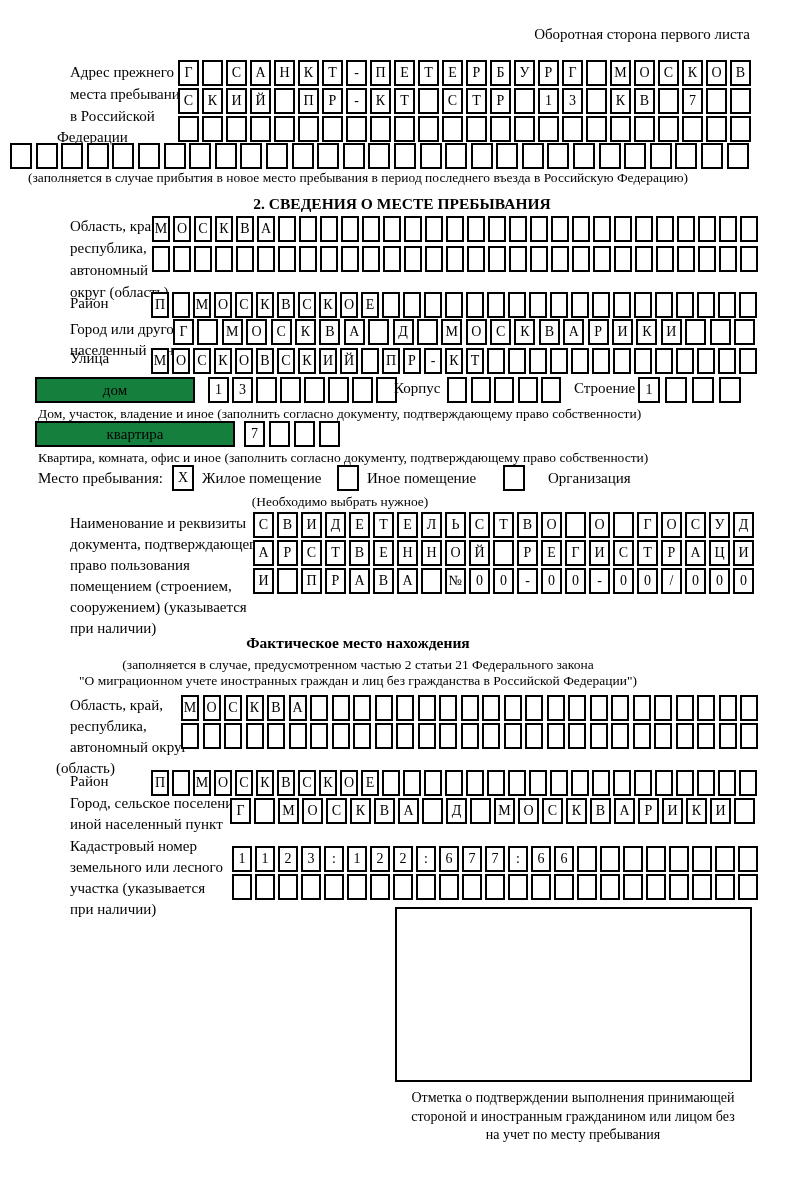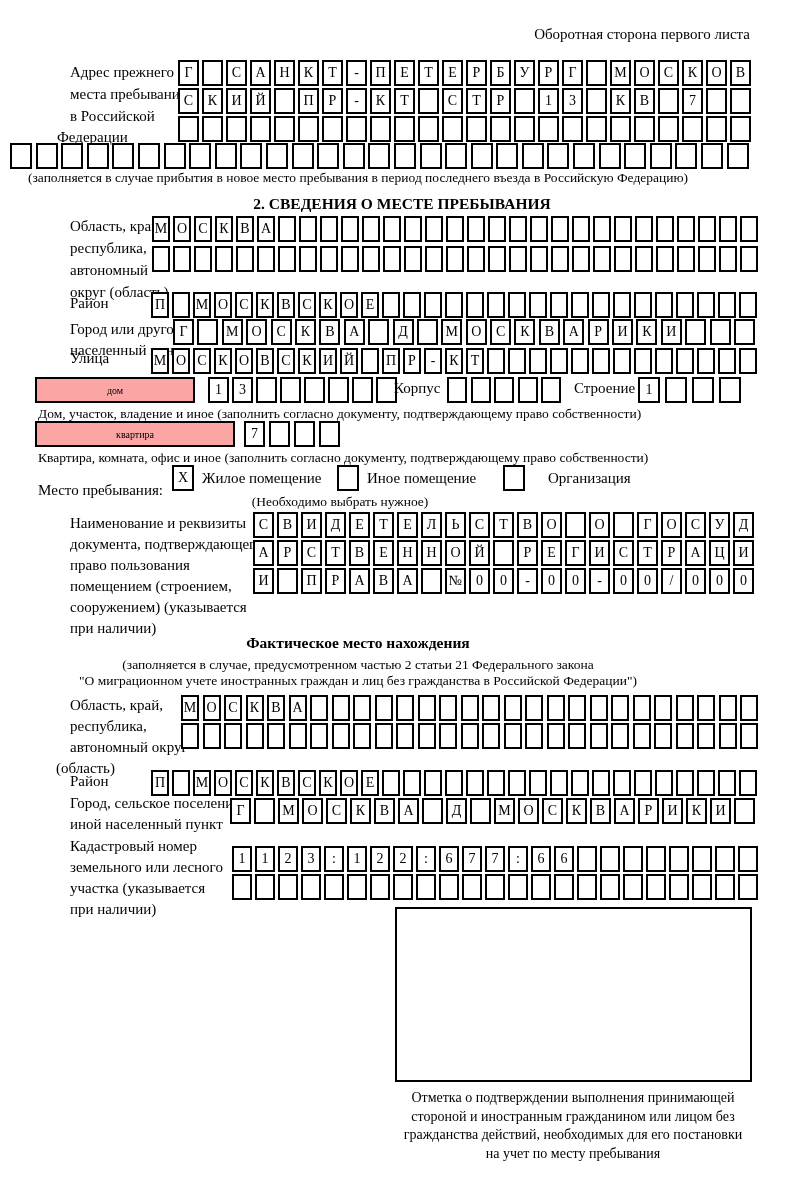--- a/index.html
+++ b/index.html
@@ -24,22 +24,22 @@
   .p256 .cell { width:22px; margin-right:3.6px; }
   .p21  .cell { width:18px; margin-right:3px; }
   .p244 .cell { width:21px; margin-right:3.4px; }
   .p215 .cell { width:18px; margin-right:3.5px; }
   .p23  .cell { width:20px; margin-right:3px; }
   .p235 .cell { width:20px; margin-right:3.5px; }
   .p25  .cell { width:21px; margin-right:4px; }
   .p27  .cell { width:22px; margin-right:5px; }
   .bigbox {
     position:absolute; box-sizing:border-box; height:26px;
-    border:2px solid #000; background:#fca5a5;
-    display:flex; align-items:center; justify-content:center; font-size:10px;
+    border:2px solid #000; background:#15803d;
+    display:flex; align-items:center; justify-content:center; font-size:15px;
   }
   .cb {
     position:absolute; box-sizing:border-box; width:22px; height:26px;
     border:2px solid #000; background:#fff;
     display:flex; align-items:center; justify-content:center; font-size:14px;
   }
   .stamp-rect {
     position:absolute; left:395px; top:907px; width:357px; height:175px;
     border:2px solid #000; box-sizing:border-box; background:#fff;
   }
@@ -366,21 +366,21 @@
 <div class="bigbox" style="left:35px; top:421px; width:200px;text-align:right;">квартира</div>
 <div class="row p25" style="left:244px; top:421px;">
     <span class="cell">7</span>
     <span class="cell"></span>
     <span class="cell"></span>
     <span class="cell"></span>
   </div>
 
 <div class="lbl small" style="left:38px; top:450px;">Квартира, комната, офис и иное (заполнить согласно документу, подтверждающему право собственности)</div>
 
-<div class="lbl" style="left:38px; top:470px;margin-top:12px;">Место пребывания:</div>
+<div class="lbl" style="left:38px; top:470px;">Место пребывания:</div>
 <div class="cb" style="left:172px; top:465px;">X</div>
 <div class="lbl" style="left:202px; top:470px;">Жилое помещение</div>
 <div class="cb" style="left:337px; top:465px;"></div>
 <div class="lbl" style="left:367px; top:470px;">Иное помещение</div>
 <div class="cb" style="left:503px; top:465px;"></div>
 <div class="lbl" style="left:548px; top:470px;">Организация</div>
 <div class="lbl small" style="left:230px; top:494px; width:220px; text-align:center;">(Необходимо выбрать нужное)</div>
 
 <div class="lbl" style="left:70px; top:515px;">Наименование и реквизиты</div>
 <div class="lbl" style="left:70px; top:536px;">документа, подтверждающего</div>
@@ -638,15 +638,14 @@
     <span class="cell"></span>
     <span class="cell"></span>
     <span class="cell"></span>
     <span class="cell"></span>
   </div>
 
 <div class="stamp-rect"></div>
 <div class="stamp-caption">
   <div>Отметка о подтверждении выполнения принимающей</div>
   <div>стороной и иностранным гражданином или лицом без</div>
-  <div>гражданства действий, необходимых для его постановки</div>
   <div>на учет по месту пребывания</div>
 </div>
 
 </body></html>

